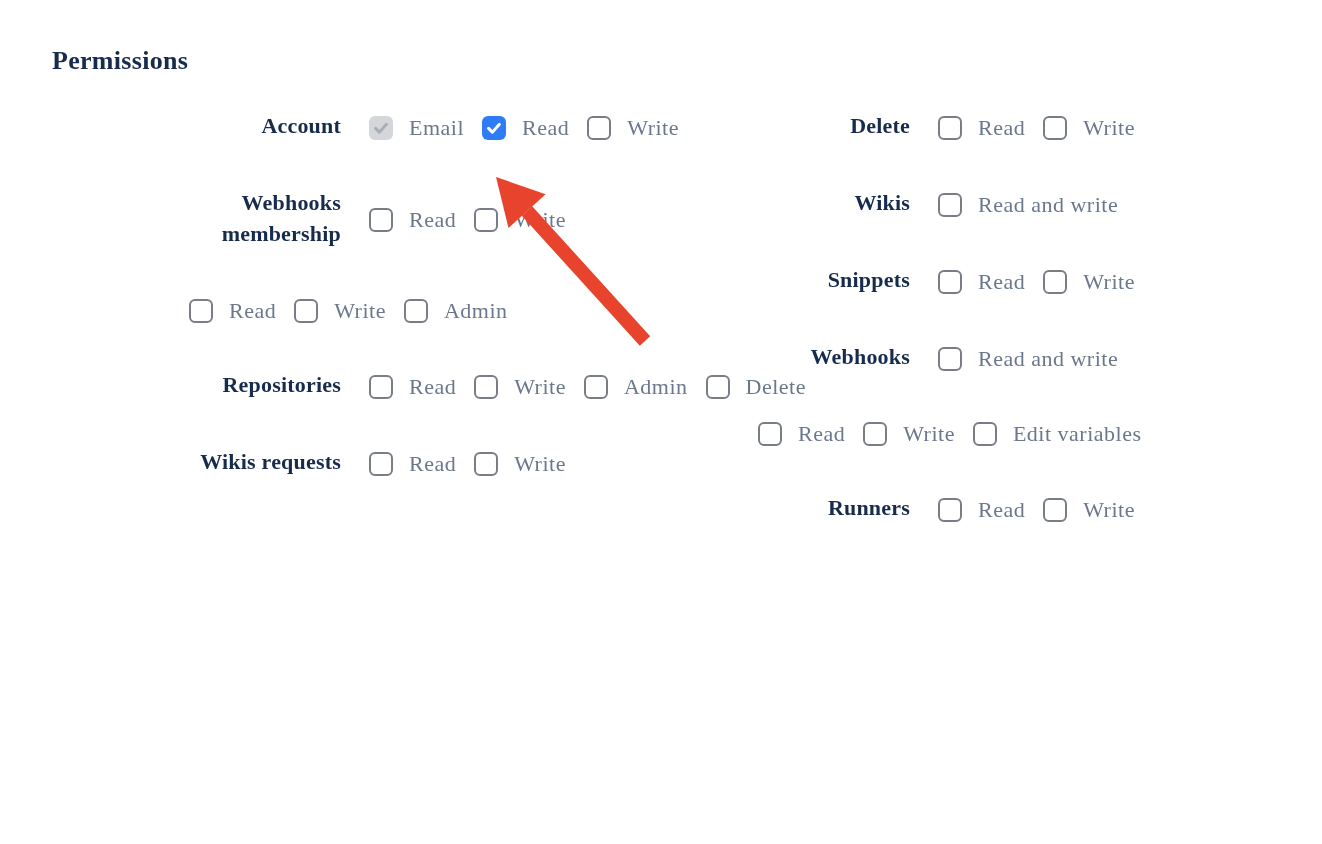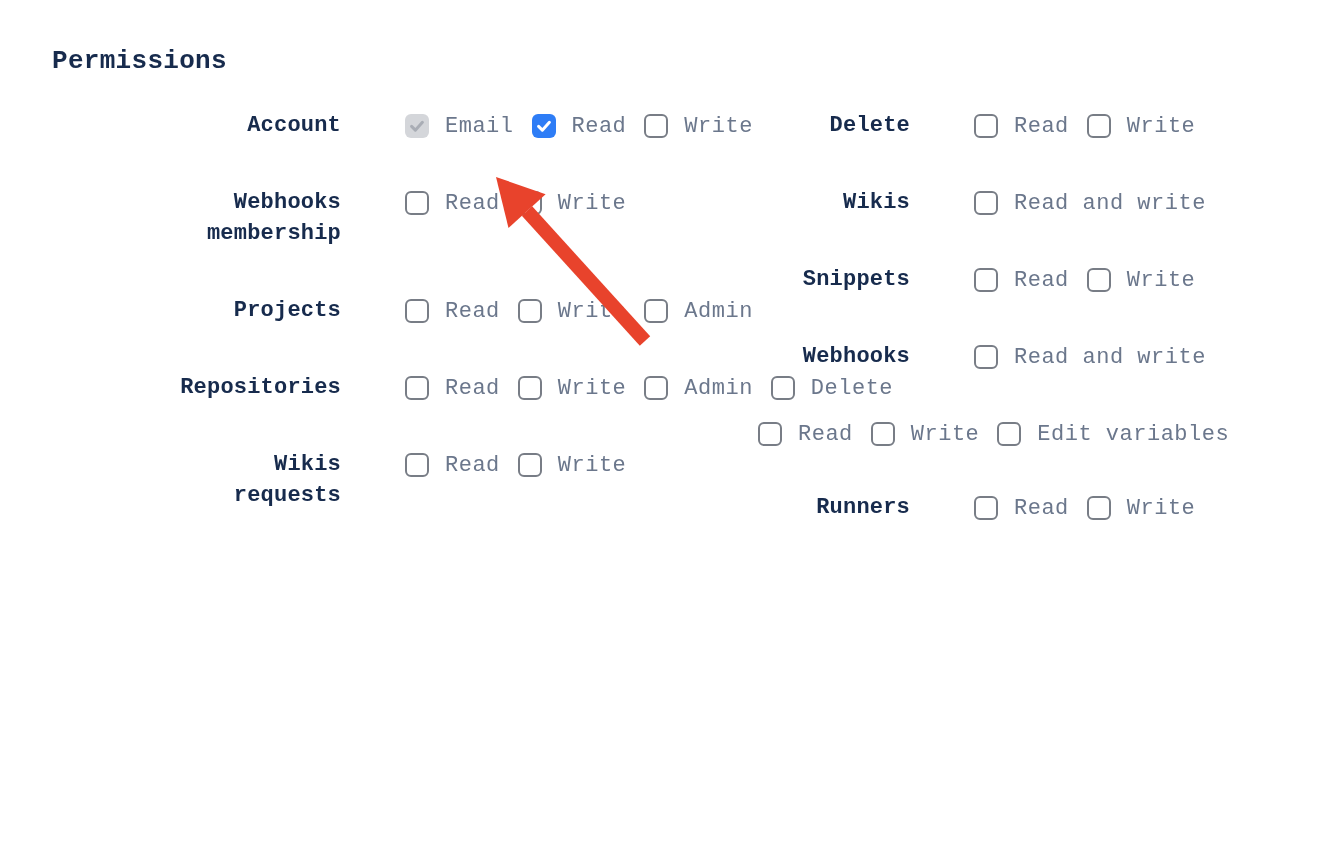--- a/index.html
+++ b/index.html
@@ -15,39 +15,38 @@
     --page-bg: #FFFFFF;
   }
   * { margin:0; padding:0; box-sizing:border-box; }
   html,body { background:#fff; }
   .page {
     position: relative;
     width: 1304px;
     height: 844px;
     background: var(--page-bg);
     overflow: hidden;
-    font-family: Liberation Mono, monospace;
+    font-family: Liberation Serif, serif;
   }
   .heading {
     position: absolute;
     left: 52px;
     top: 46px;
     font-size: 26px;
     font-weight: bold;
     letter-spacing: 0.3px;
     color: var(--heading);
   }
   .perm-col { position: absolute; top: 114px; }
   .perm-col.left  { left: 161px; }
   .perm-col.right { left: 730px; }
   .perm-group {
     display: flex;
-    align-items: flex-start;
+    align-items: center;
     margin-bottom: 50px;
-    gap: 36px;
   }
   .group-label {
     width: 180px;
     flex: none;
     text-align: right;
     font-size: 22px;
     font-weight: bold;
     letter-spacing: 0.2px;
     line-height: 31px;
     margin-top: -4px;
@@ -133,21 +132,20 @@
             <span class="option-label">Read</span>
           </div>
           <div class="option-row">
             <span class="checkbox unchecked"></span>
             <span class="option-label">Write</span>
           </div>
         </div>
   </div>
 
   <div class="perm-group">
-    <div class="group-label">Projects</div>
     <div class="option-list">
           <div class="option-row">
             <span class="checkbox unchecked"></span>
             <span class="option-label">Read</span>
           </div>
           <div class="option-row">
             <span class="checkbox unchecked"></span>
             <span class="option-label">Write</span>
           </div>
           <div class="option-row">

